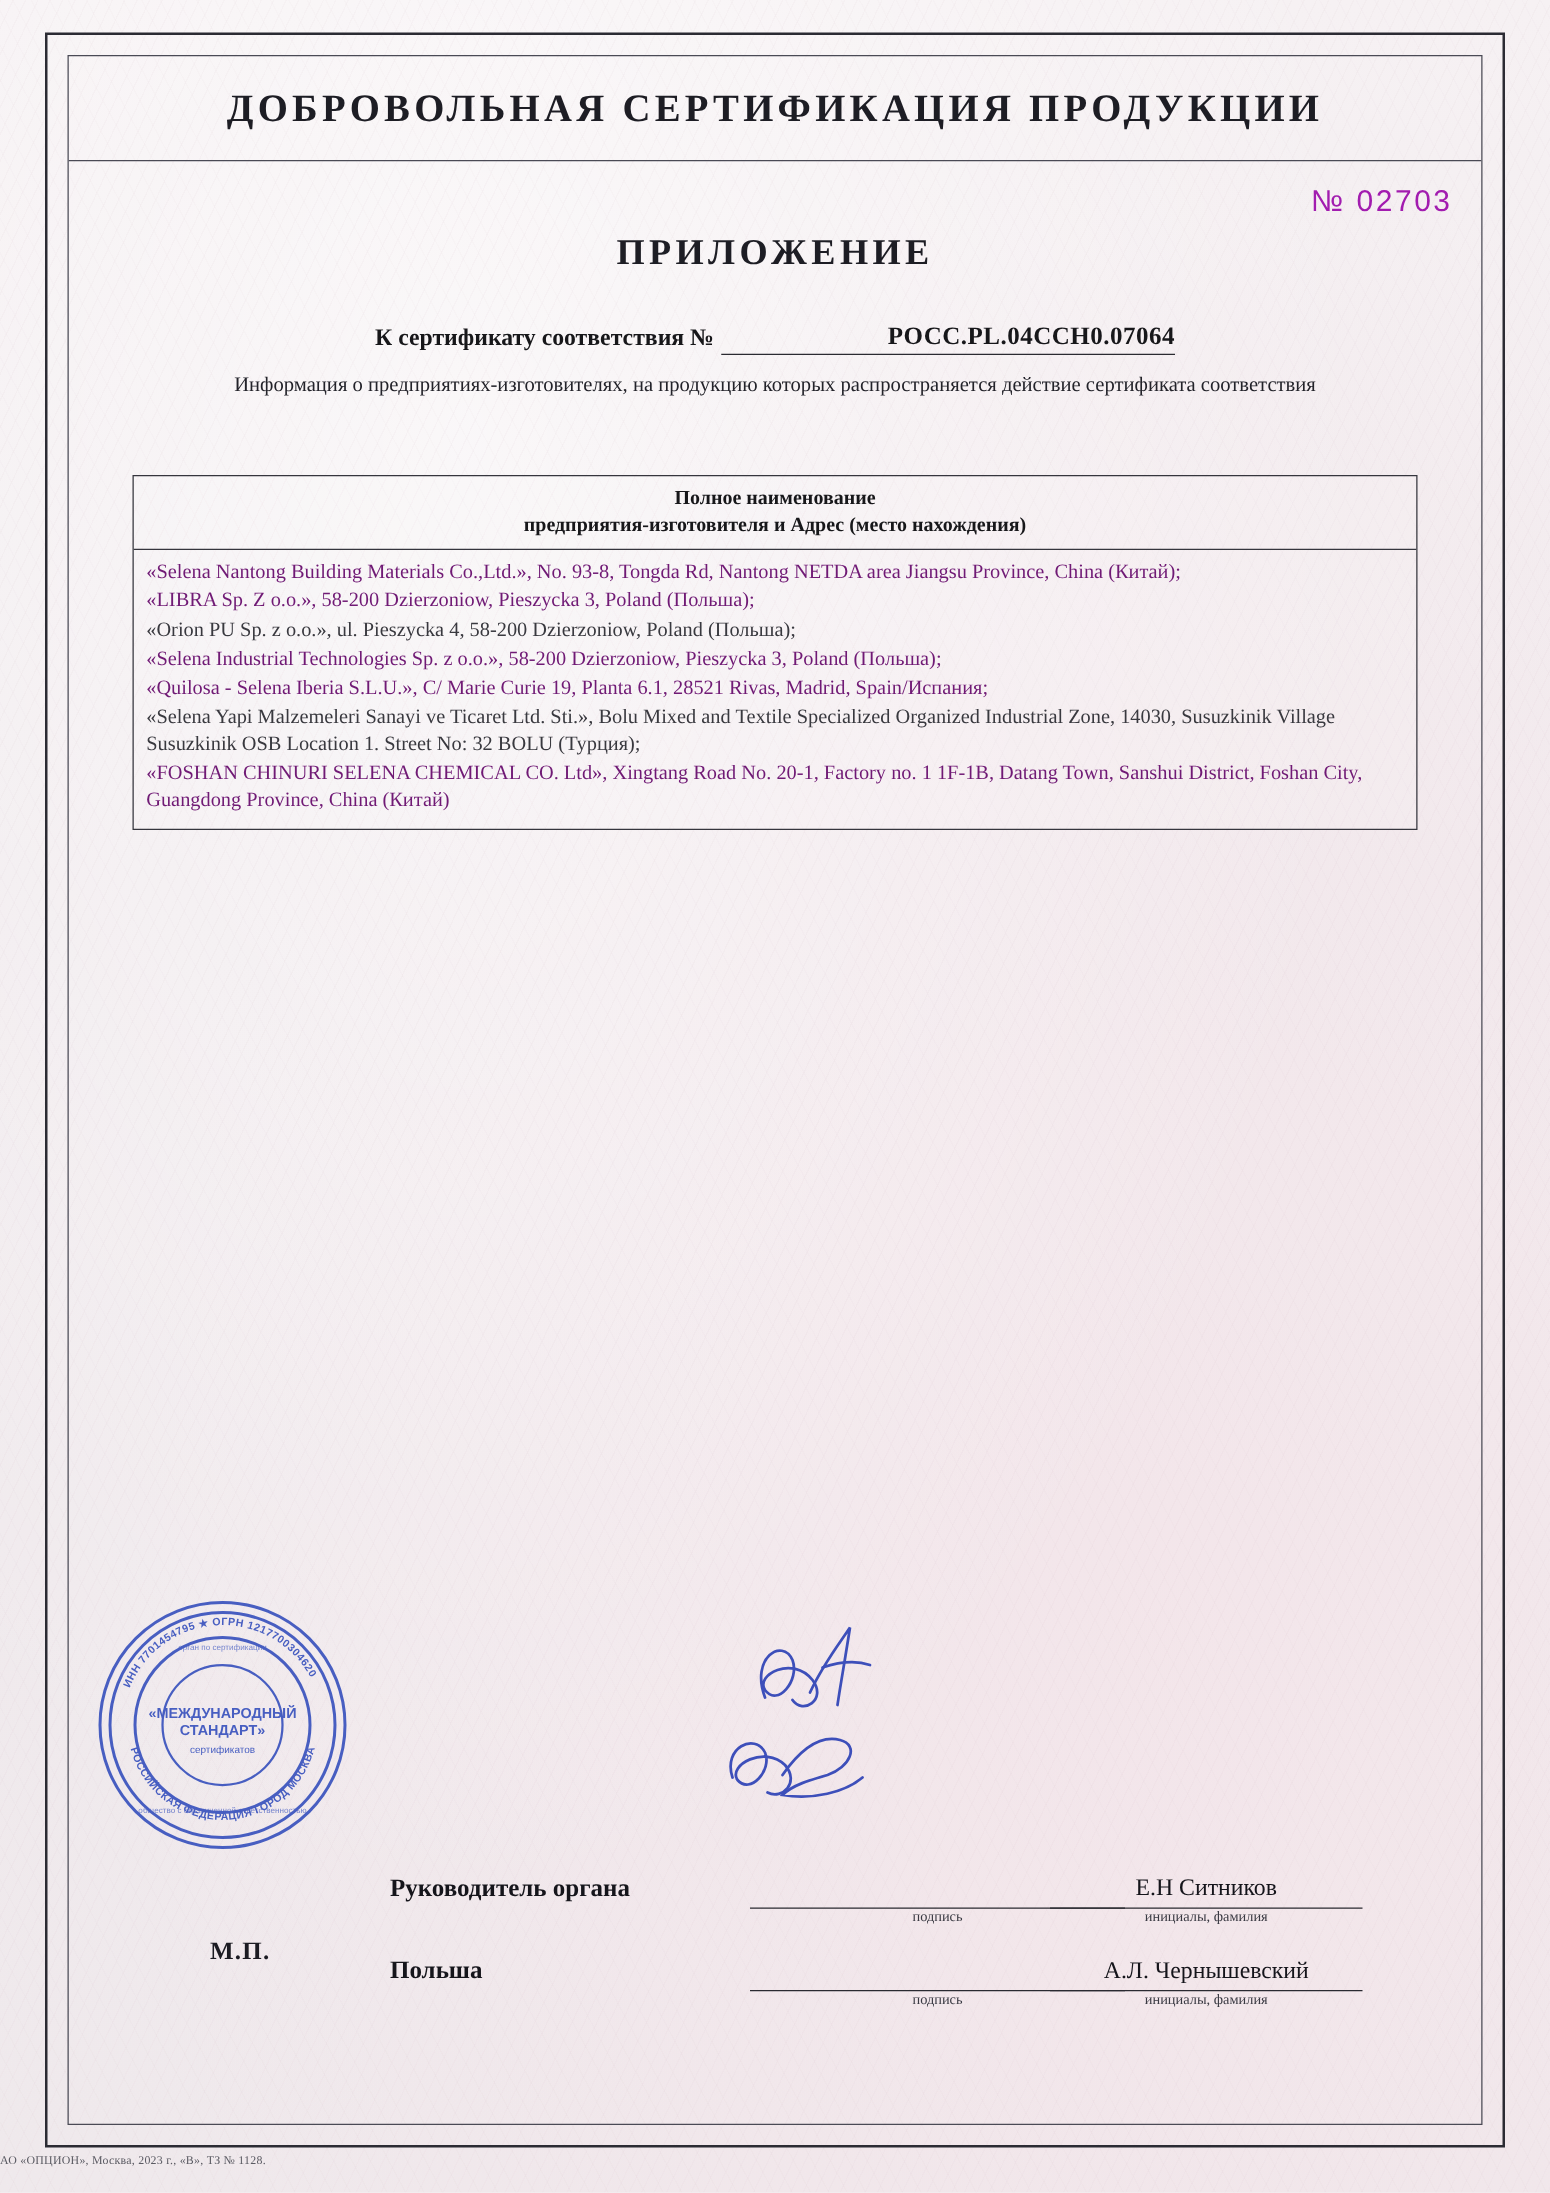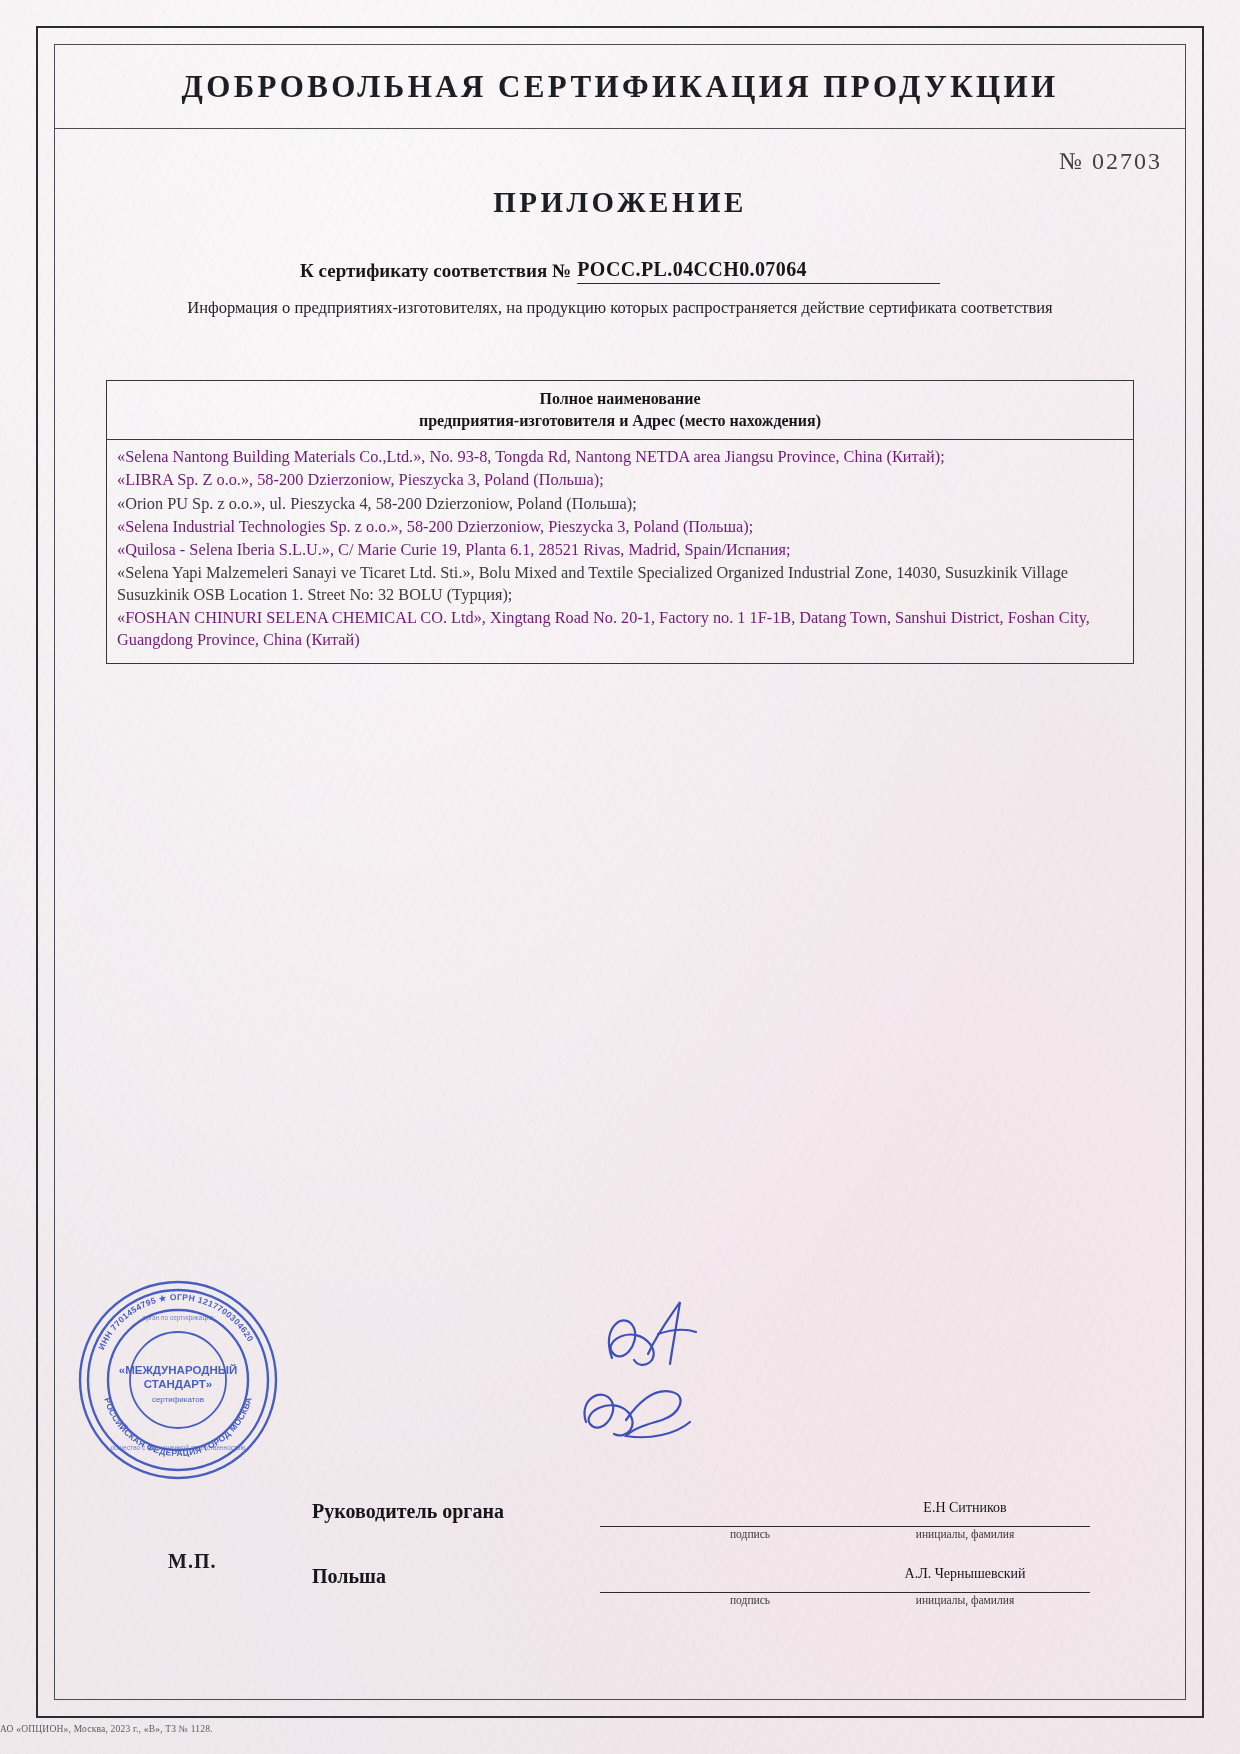--- a/index.html
+++ b/index.html
@@ -74,22 +74,22 @@
     text-align: right;
     white-space: nowrap;
   }
 
   .serial {
     position: absolute;
     right: 78px;
     top: 148px;
     font-size: 24px;
     letter-spacing: 2px;
-    color: #404040;
-    font-family: Liberation Serif, serif;
+    color: #a21caf;
+    font-family: Liberation Sans, sans-serif;
   }
 
   .subtitle {
     position: absolute;
     left: 0;
     right: 0;
     top: 186px;
     text-align: center;
     font-size: 29px;
     font-weight: bold;
@@ -108,21 +108,21 @@
   .cert-label {
     font-size: 19px;
     font-weight: bold;
     white-space: nowrap;
     padding-bottom: 2px;
   }
   .cert-number-wrap {
     flex: 1;
     margin-left: 6px;
     border-bottom: 1px solid #2a2a31;
-    text-align: left;
+    text-align: right;
     padding-bottom: 2px;
   }
   .cert-number {
     font-size: 20px;
     font-weight: bold;
     letter-spacing: .4px;
   }
 
   .info-note {
     position: absolute;
@@ -206,21 +206,21 @@
     border-bottom: 1px solid #2a2a31;
     width: 250px;
   }
   .name-line-1 { left: 840px; top: 86px; }
   .name-line-2 { left: 840px; top: 152px; }
 
   .name-text {
     position: absolute;
     width: 250px;
     text-align: center;
-    font-size: 14px;
+    font-size: 19px;
     color: #15151b;
   }
   .name-text-1 { left: 840px; top: 60px; }
   .name-text-2 { left: 840px; top: 126px; }
 
   .name-cap {
     position: absolute;
     width: 250px;
     text-align: center;
     font-size: 11.5px;

